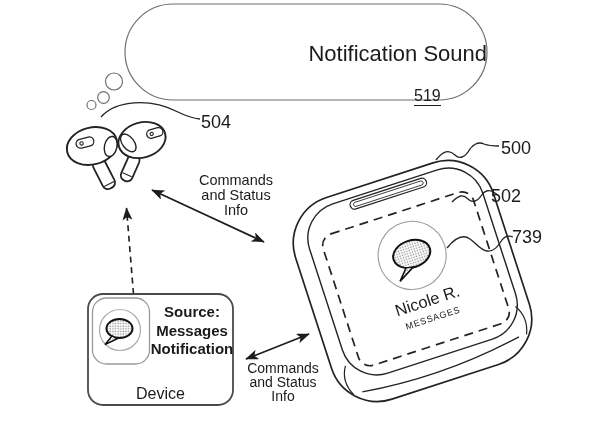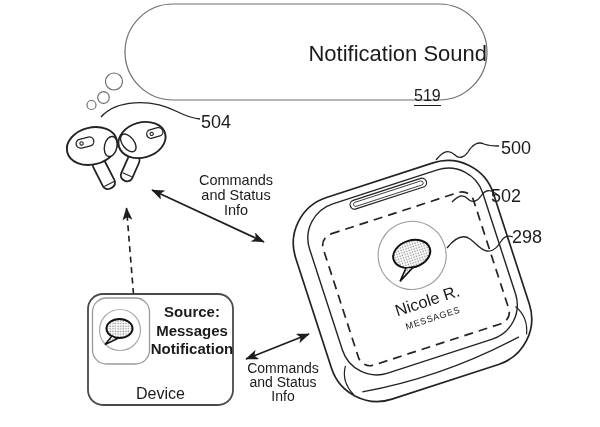--- a/index.html
+++ b/index.html
@@ -103,21 +103,21 @@
         <path d="M 112,336 L 105,344.5 L 117,339 Z" fill="url(#dotfill)" stroke="#111111" stroke-width="1.4"></path>
       </g>
     </g>
   </svg>
 
   <div class="lbl title">Notification Sound</div>
   <div class="lbl ref-underline" style="left:414px;top:87px;">519</div>
   <div class="lbl ref" style="left:201px;top:112px;">504</div>
   <div class="lbl ref" style="left:501px;top:138px;">500</div>
   <div class="lbl ref" style="left:491px;top:186px;">502</div>
-  <div class="lbl ref" style="left:512px;top:227px;">298</div>
+  <div class="lbl ref" style="left:512px;top:227px;">739</div>
 
   <div class="lbl multiline" style="left:194px;top:173px;width:84px;">
     <span>Commands</span>
     <span>and Status</span>
     <span>Info</span>
   </div>
 
 
   <div class="lbl multiline" style="left:241px;top:362px;width:84px;font-size:14px;line-height:13.8px;">
     <span>Commands</span>

